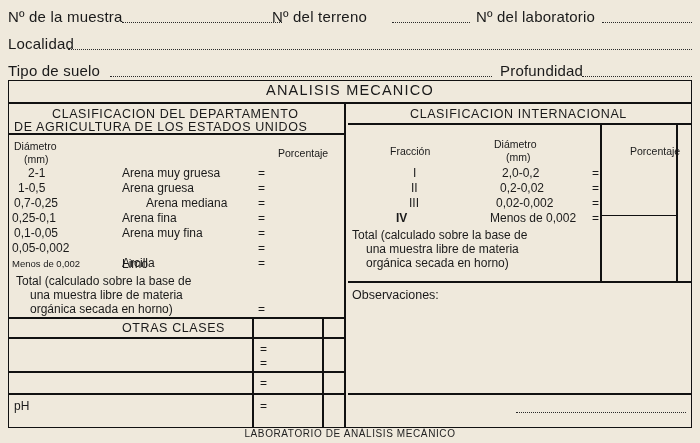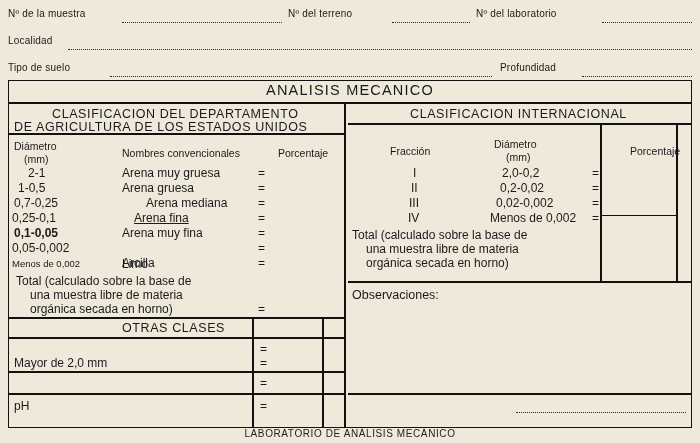--- a/index.html
+++ b/index.html
@@ -7,21 +7,21 @@
     width:700px;height:443px;
     background:#efe9dc;
     font-family:"Liberation Sans", sans-serif;
     color:#1a1a1a;
     overflow:hidden;
   }
   .page{position:relative;width:700px;height:443px;}
 
   
   .hdr{position:absolute;left:0;top:0;width:700px;}
-  .lbl{position:absolute;white-space:nowrap;font-size:10px;letter-spacing:.2px;}
+  .lbl{position:absolute;white-space:nowrap;font-size:15px;letter-spacing:.2px;}
   .dots{position:absolute;border-bottom:1.5px dotted #2a2a2a;height:0;}
 
   
   .frame{
     position:absolute;left:8px;top:80px;width:684px;height:348px;
     border:1.6px solid #111;
     box-sizing:border-box;
   }
   .title{
     position:absolute;left:344px;top:80px;width:348px;height:20px;
@@ -51,21 +51,21 @@
 </head>
 <body>
 
 <div class="page">
 
   <div class="hdr">
 
     <span class="lbl" style="left:8px;top:8px;">Nº de la muestra</span>
     <span class="dots" style="left:122px;top:22px;width:160px;"></span>
 
-    <span class="lbl" style="left:288px;top:8px;">Nº del terreno</span>
+    <span class="lbl" style="left:272px;top:8px;">Nº del terreno</span>
     <span class="dots" style="left:392px;top:22px;width:78px;"></span>
 
     <span class="lbl" style="left:476px;top:8px;">Nº del laboratorio</span>
     <span class="dots" style="left:602px;top:22px;width:90px;"></span>
 
     <span class="lbl" style="left:8px;top:35px;">Localidad</span>
     <span class="dots" style="left:68px;top:49px;width:624px;"></span>
 
     <span class="lbl" style="left:8px;top:62px;">Tipo de suelo</span>
     <span class="dots" style="left:110px;top:76px;width:382px;"></span>
@@ -94,44 +94,43 @@
   <div class="vline" style="left:322px;top:317px;height:111px;"></div>
   <div class="vline" style="left:600px;top:123px;height:158px;"></div>
   <div class="vline" style="left:676px;top:123px;height:158px;"></div>
   <div class="thin" style="left:600px;top:215px;width:76px;height:1.4px;"></div>
 
   <span class="sec-title" style="left:52px;top:107px;">CLASIFICACION  DEL  DEPARTAMENTO</span>
   <span class="sec-title" style="left:14px;top:120px;">DE  AGRICULTURA  DE  LOS  ESTADOS  UNIDOS</span>
 
   <span class="col-h" style="left:14px;top:140px;">Diámetro</span>
   <span class="col-h" style="left:24px;top:153px;">(mm)</span>
-  <span class="col-h" style="left:122px;top:147px;">Nombres convencionales</span>
   <span class="col-h" style="left:278px;top:147px;">Porcentaje</span>
 
   <span class="cell" style="left:28px;top:166px;">2-1</span>
   <span class="cell" style="left:122px;top:166px;">Arena muy gruesa</span>
   <span class="eq" style="left:258px;top:166px;">=</span>
   <span class="cell" style="left:272px;top:166px;width:66px;"></span>
 
   <span class="cell" style="left:18px;top:181px;">1-0,5</span>
   <span class="cell" style="left:122px;top:181px;">Arena gruesa</span>
   <span class="eq" style="left:258px;top:181px;">=</span>
   <span class="cell" style="left:272px;top:181px;width:66px;"></span>
 
   <span class="cell" style="left:14px;top:196px;">0,7-0,25</span>
   <span class="cell" style="left:122px;top:196px;margin-left:24px;">Arena mediana</span>
   <span class="eq" style="left:258px;top:196px;">=</span>
   <span class="cell" style="left:272px;top:196px;width:66px;"></span>
 
   <span class="cell" style="left:12px;top:211px;">0,25-0,1</span>
-  <span class="cell" style="left:134px;top:211px;text-decoration:underline;">Arena fina</span>
+  <span class="cell" style="left:122px;top:211px;">Arena fina</span>
   <span class="eq" style="left:258px;top:211px;">=</span>
   <span class="cell" style="left:272px;top:211px;width:66px;"></span>
 
-  <span class="cell" style="left:14px;top:226px;font-weight:bold;">0,1-0,05</span>
+  <span class="cell" style="left:14px;top:226px;">0,1-0,05</span>
   <span class="cell" style="left:122px;top:226px;">Arena muy fina</span>
   <span class="eq" style="left:258px;top:226px;">=</span>
   <span class="cell" style="left:272px;top:226px;width:66px;"></span>
 
   <span class="cell" style="left:12px;top:241px;">0,05-0,002</span>
   <span class="cell" style="left:122px;top:241px;margin-top:16px;">Limo</span>
   <span class="eq" style="left:258px;top:241px;">=</span>
   <span class="cell" style="left:272px;top:241px;width:66px;"></span>
 
   <span class="cell small" style="left:12px;top:258px;">Menos de 0,002</span>
@@ -143,21 +142,20 @@
   <span class="cell" style="left:30px;top:288px;">una muestra libre de materia</span>
   <span class="cell" style="left:30px;top:302px;">orgánica secada en horno)</span>
   <span class="eq" style="left:258px;top:302px;">=</span>
   <span class="cell" style="left:272px;top:302px;width:66px;"></span>
 
   <span class="sec-title" style="left:122px;top:321px;">OTRAS CLASES</span>
 
   <span class="eq" style="left:260px;top:342px;">=</span>
   <span class="cell" style="left:328px;top:342px;width:12px;"></span>
 
-  <span class="cell" style="left:14px;top:356px;">Mayor de 2,0 mm</span>
   <span class="eq" style="left:260px;top:356px;">=</span>
   <span class="cell" style="left:328px;top:356px;width:12px;"></span>
 
   <span class="eq" style="left:260px;top:376px;">=</span>
   <span class="cell" style="left:328px;top:376px;width:12px;"></span>
 
   <span class="cell" style="left:14px;top:399px;">pH</span>
   <span class="eq" style="left:260px;top:399px;">=</span>
   <span class="cell" style="left:328px;top:399px;width:12px;"></span>
 
@@ -176,21 +174,21 @@
   <span class="cell" style="left:411px;top:181px;">II</span>
   <span class="cell" style="left:500px;top:181px;">0,2-0,02</span>
   <span class="eq" style="left:592px;top:181px;">=</span>
   <span class="cell" style="left:606px;top:181px;width:66px;"></span>
 
   <span class="cell" style="left:409px;top:196px;">III</span>
   <span class="cell" style="left:496px;top:196px;">0,02-0,002</span>
   <span class="eq" style="left:592px;top:196px;">=</span>
   <span class="cell" style="left:606px;top:196px;width:66px;"></span>
 
-  <span class="cell" style="left:408px;top:211px;">IV</span>
+  <span class="cell" style="left:396px;top:211px;font-weight:bold;">IV</span>
   <span class="cell" style="left:490px;top:211px;">Menos de 0,002</span>
   <span class="eq" style="left:592px;top:211px;">=</span>
   <span class="cell" style="left:606px;top:211px;width:66px;"></span>
 
   <span class="cell" style="left:352px;top:228px;">Total (calculado sobre la base de</span>
   <span class="cell" style="left:366px;top:242px;">una muestra libre de materia</span>
   <span class="cell" style="left:366px;top:256px;">orgánica secada en horno)</span>
 
   <span class="obs" style="left:352px;top:288px;">Observaciones:</span>
   <div style="position:absolute;left:352px;top:306px;width:332px;height:82px;"></div>

